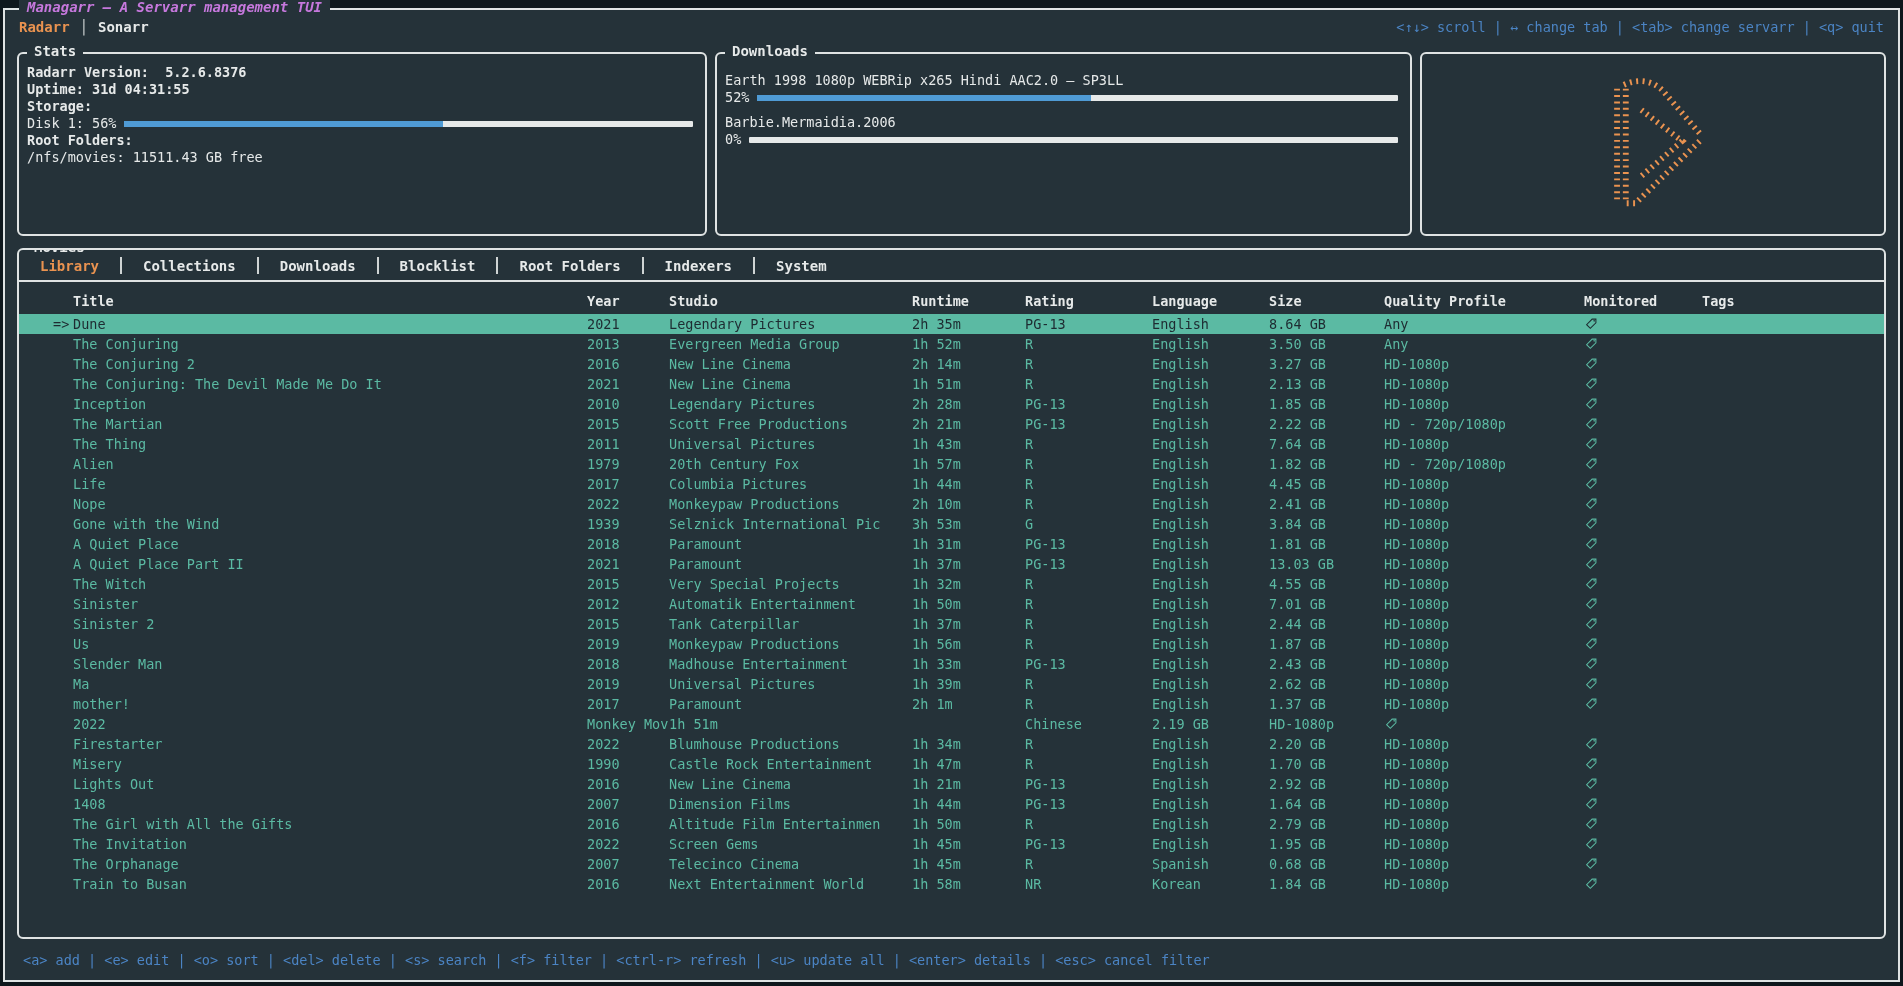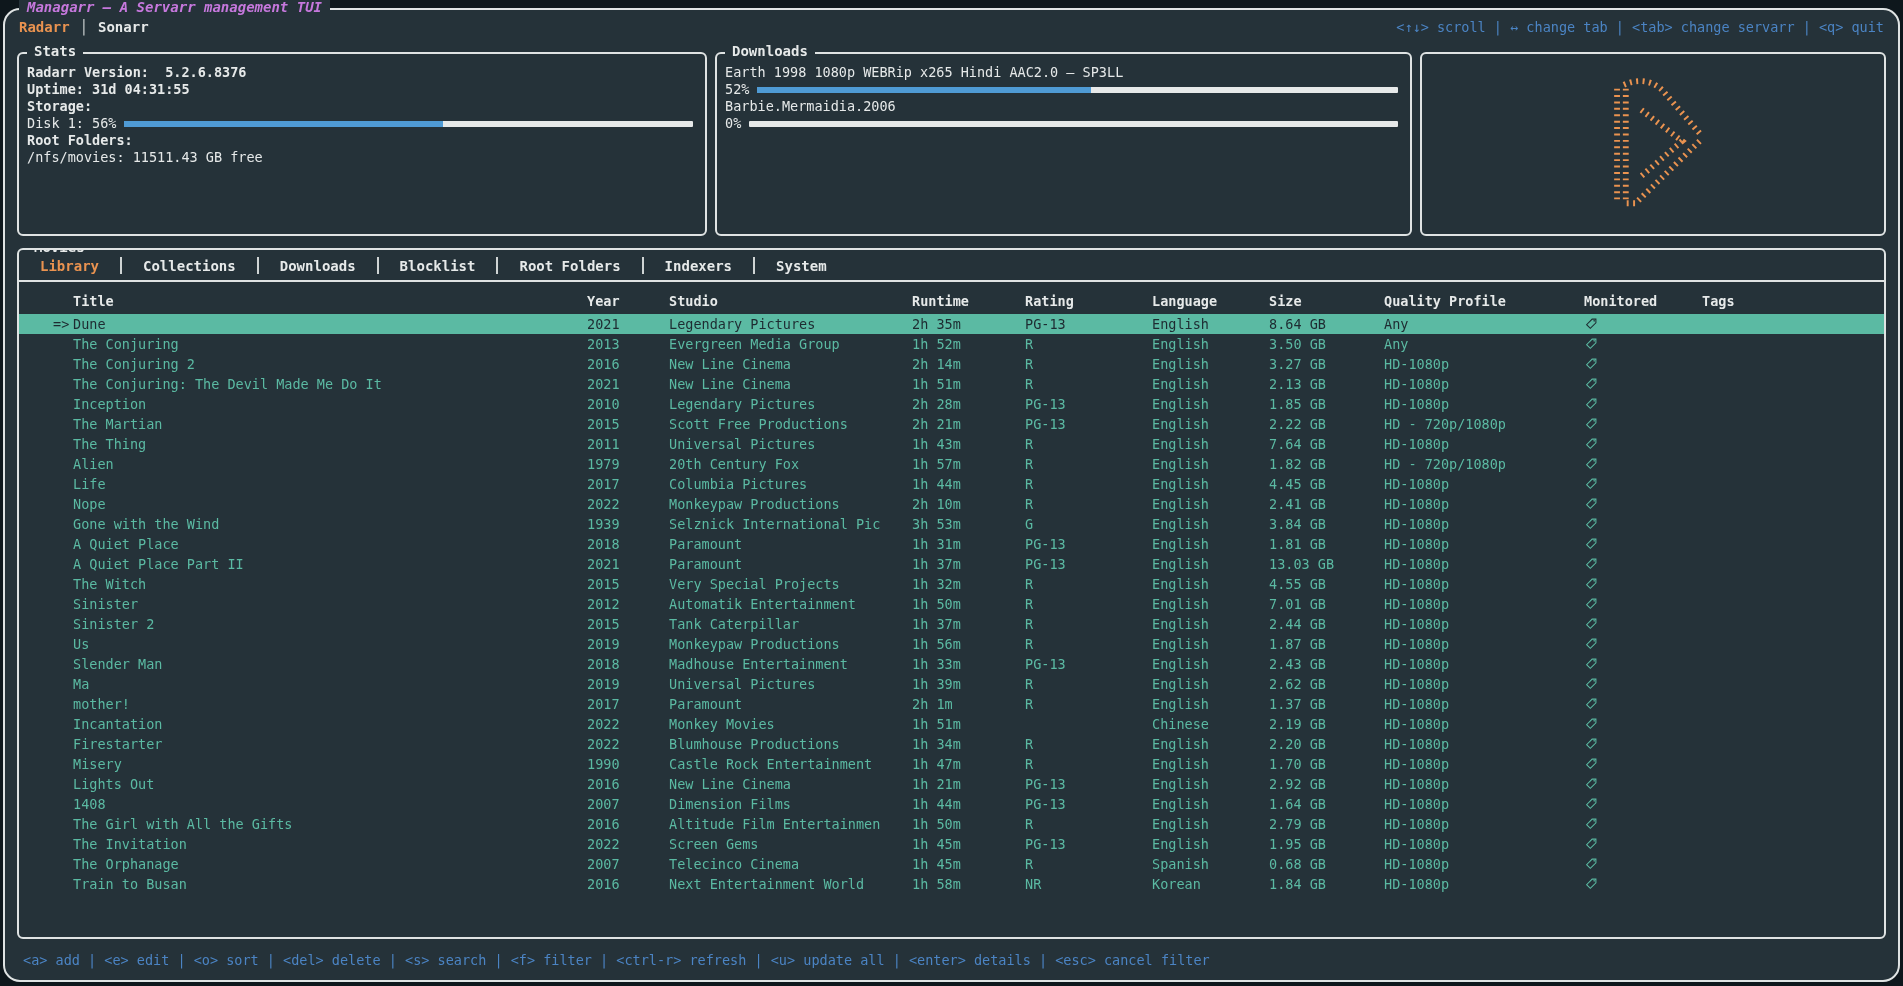--- a/index.html
+++ b/index.html
@@ -5,21 +5,21 @@
   :root{
     --bg:#253239; --bg-outer:#0e171c; --fg:#e6e9e9; --border:#dfe3e3;
     --teal:#5bbaa3; --sel-fg:#1e2b31; --orange:#ea9350; --magenta:#c678dd;
     --blue:#4b84c4; --barblue:#4f9bd5;
   }
   *{box-sizing:border-box;}
   html,body{margin:0;padding:0;}
   body{background:var(--bg-outer);font-family:"DejaVu Sans Mono","Liberation Mono",monospace;}
   .screen{position:relative;width:1903px;height:986px;background:var(--bg-outer);overflow:hidden;}
   .app{position:absolute;left:3px;top:8px;right:3px;bottom:4px;background:var(--bg);
-       border:2px solid var(--border);border-radius:17px;display:flex;flex-direction:column;}
+       border:2px solid var(--border);border-radius:0;display:flex;flex-direction:column;}
   .app-title{position:absolute;top:-11px;left:14px;background:var(--bg);padding:0 8px;
        color:var(--magenta);font-weight:bold;font-style:italic;font-size:14px;white-space:pre;}
   .servarr-row{display:flex;align-items:center;justify-content:space-between;
        padding:6px 14px 2px 14px;height:30px;}
   .servarr-tabs{display:flex;align-items:center;gap:10px;font-size:14px;font-weight:bold;}
   .servarr-tab{color:var(--fg);}
   .servarr-tab.active{color:var(--orange);}
   .vsep{color:#cfd4d4;font-weight:normal;}
   .keybinds{color:var(--blue);font-size:13.5px;white-space:pre;text-align:right;}
   
@@ -28,21 +28,21 @@
   .panel-title{position:absolute;top:-11px;left:8px;background:var(--bg);padding:0 7px;
        color:var(--fg);font-weight:bold;font-size:14px;}
   .stats{flex:0 0 690px;padding:10px 12px 0 8px;}
   .downloads{flex:1;padding:10px 12px 0 8px;}
   .logobox{flex:0 0 466px;display:flex;align-items:center;justify-content:center;}
   .sline{font-size:13.5px;line-height:17px;color:var(--fg);white-space:pre;}
   .sline.bold{font-weight:bold;}
   .barline{display:flex;align-items:center;gap:8px;height:17px;}
   .bar{flex:1;height:6px;position:relative;background:var(--fg);border-radius:1px;}
   .bar-fill{position:absolute;left:0;top:0;bottom:0;background:var(--barblue);}
-  .dl-name{margin-top:0;}
+  .dl-name{margin-top:8px;}
   
   .movies{flex:1;margin:12px 12px 0 12px;border:2px solid var(--border);border-radius:6px;
        position:relative;display:flex;flex-direction:column;overflow:hidden;}
   .mtabs{display:flex;align-items:center;gap:8px;padding:7px 0 6px 8px;border-bottom:2px solid var(--border);}
   .mtab{font-size:14px;font-weight:bold;color:var(--fg);padding:0 13px;}
   .mtab.active{color:var(--orange);}
   .mtab-sep{width:2px;height:17px;background:#cfd4d4;}
   .thead,.trow{display:grid;
     grid-template-columns:26px 514px 82px 243px 113px 127px 117px 115px 200px 118px 1fr;
     align-items:center;padding-left:28px;}
@@ -528,21 +528,20 @@
       <svg width="14" height="14" viewBox="0 0 16 16">
         <path d="M9.3 2.4 h4.3 v4.3 L7.2 13 3 8.8 Z" fill="none" stroke="currentColor" stroke-width="1.2"></path>
         <circle cx="11.6" cy="4.4" r="0.9" fill="currentColor"></circle>
       </svg>
     </span>
     <span class="c tags"></span>
   </div>
 
   <div class="trow">
     <span class="c arrow"></span>
-    <span class="c title">Incantation</span>
     <span class="c year">2022</span>
     <span class="c studio">Monkey Movies</span>
     <span class="c runtime">1h 51m</span>
     <span class="c rating"></span>
     <span class="c language">Chinese</span>
     <span class="c size">2.19 GB</span>
     <span class="c quality">HD-1080p</span>
     <span class="c tagicon">
       <svg width="14" height="14" viewBox="0 0 16 16">
         <path d="M9.3 2.4 h4.3 v4.3 L7.2 13 3 8.8 Z" fill="none" stroke="currentColor" stroke-width="1.2"></path>

